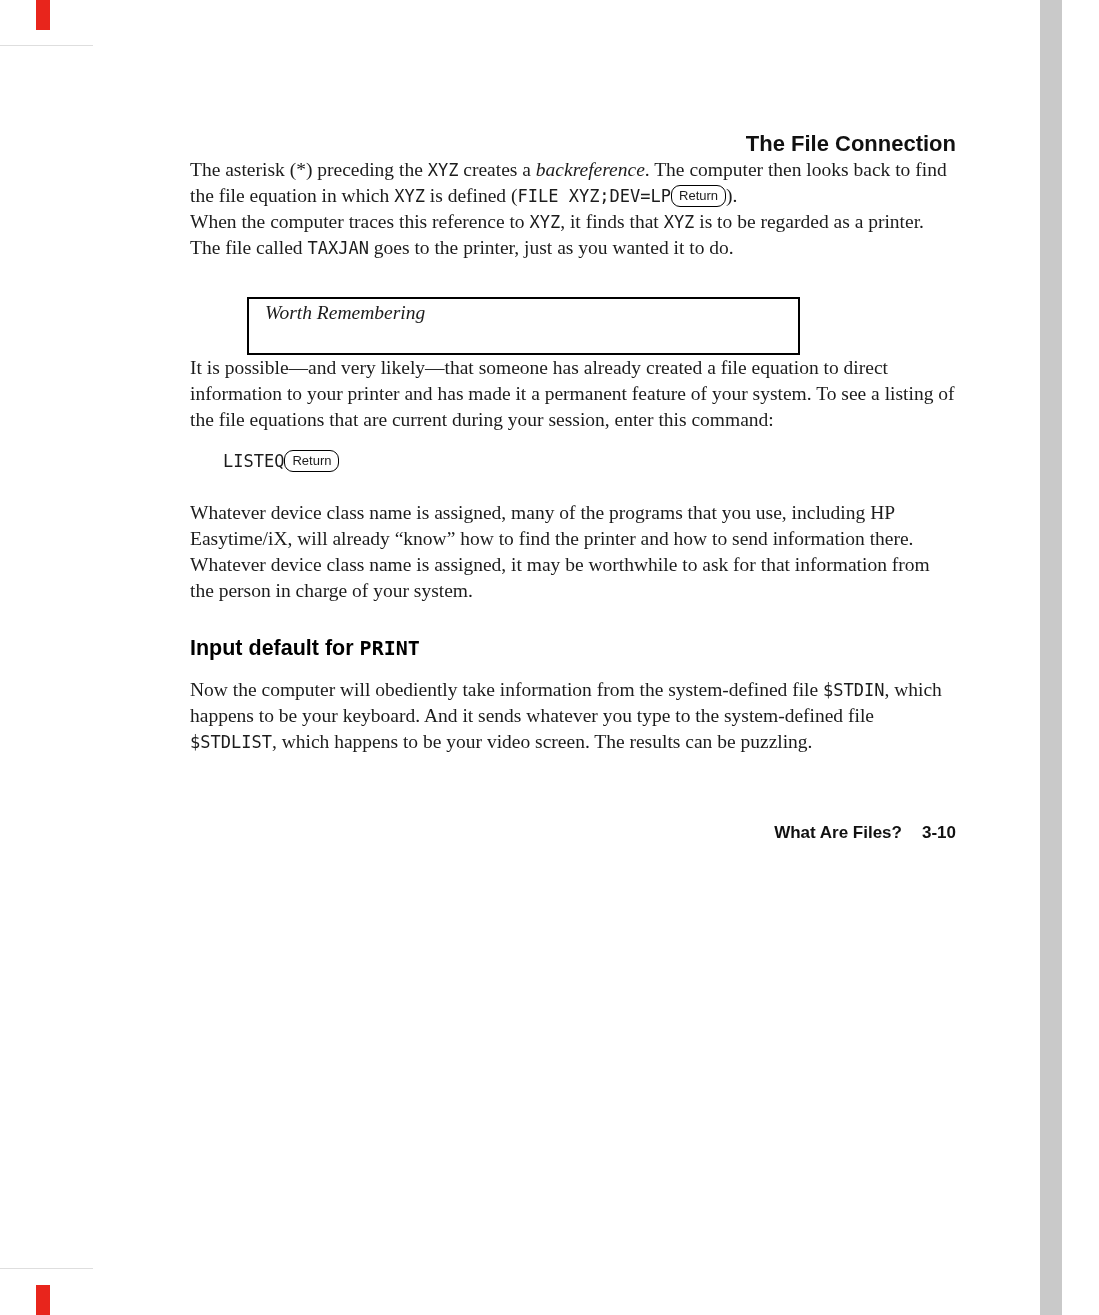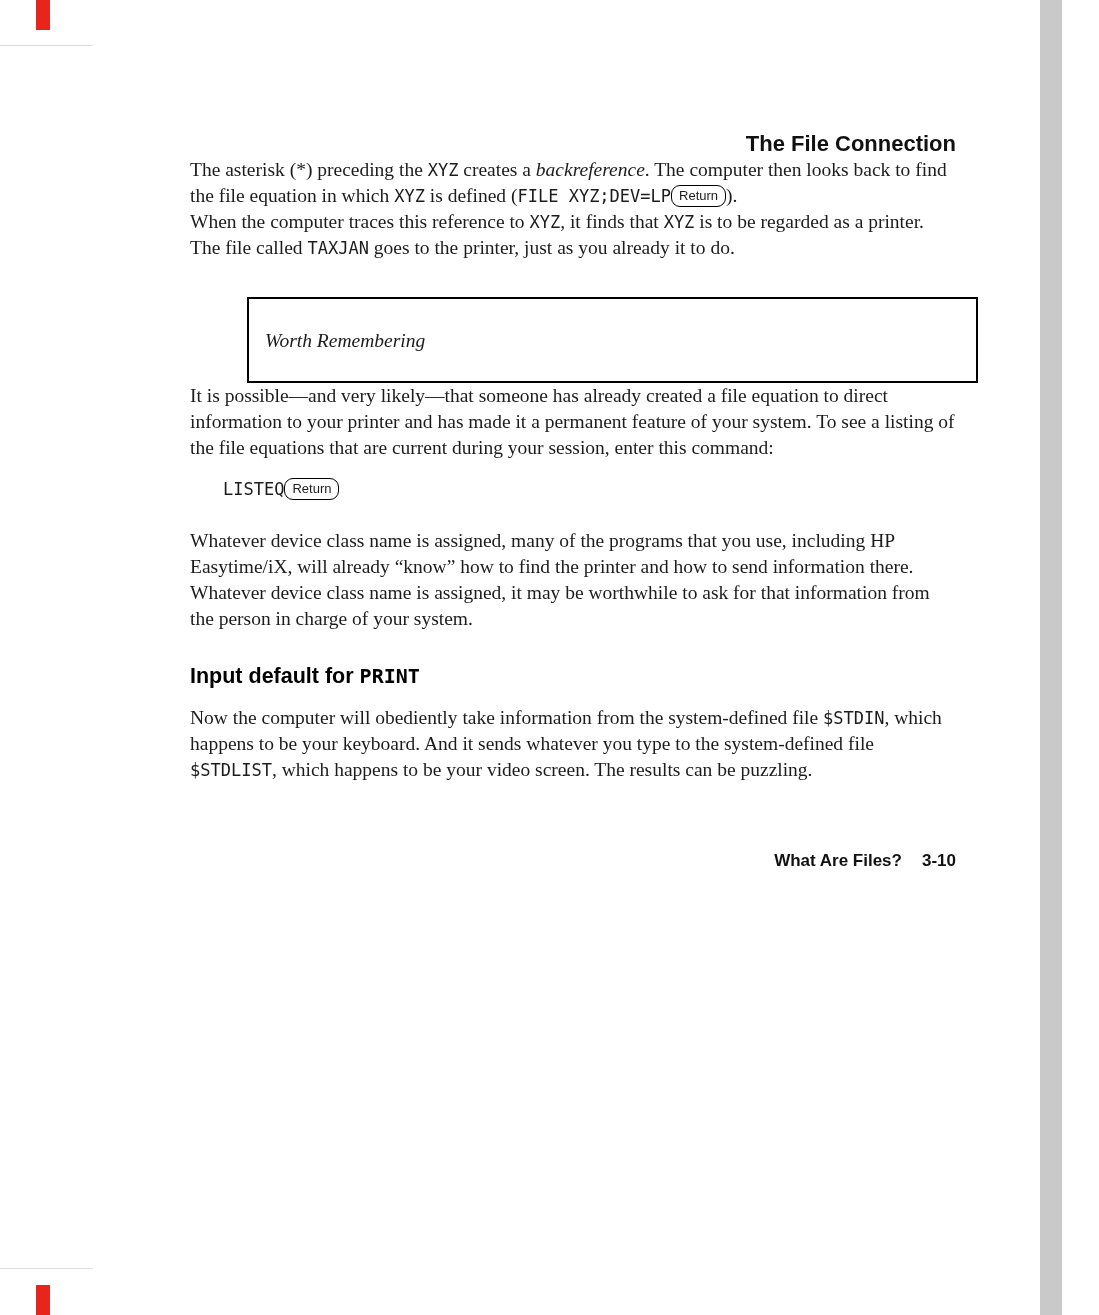--- a/index.html
+++ b/index.html
@@ -50,23 +50,23 @@
     border: 1.5px solid #000;
     border-radius: 9px;
     position: relative;
     top: -2px;
     white-space: nowrap;
   }
 
   .note-box {
     box-sizing: border-box;
     margin: 36px 0 0 57px;
-    width: 731px;
+    width: 553px;
     border: 2px solid #000;
-    padding: 31px 20px 18px 16px;
+    padding: 3px 20px 18px 16px;
   }
   .note-box-title { font-style: italic; font-size: 19.5px; margin: 0 0 11px; }
   .note-box-body { margin: 0; font-size: 19.5px; line-height: 26px; }
 
   .mt-after-box { margin-top: 54px; font-family: Liberation Serif, serif; }
 
   .command {
     margin: 13px 0 0 33px;
     font-size: 19.5px;
     line-height: 30px;
@@ -105,21 +105,21 @@
   <div class="gray-strip"></div>
   <div class="scan-line top"></div>
   <div class="scan-line bottom"></div>
 
   <div class="content">
 
     <div class="running-header">The File Connection</div>
 
     <p class="body mt-first"><span class="text">The asterisk (*) preceding the </span><span class="mono">XYZ</span><span class="text"> creates a </span><span class="italic">backreference</span><span class="text">. The computer then looks back to find the file equation in which </span><span class="mono">XYZ</span><span class="text"> is defined (</span><span class="mono">FILE XYZ;DEV=LP</span><span class="keycap">Return</span><span class="text">).</span></p>
 
-    <p class="body mt-para"><span class="text">When the computer traces this reference to </span><span class="mono">XYZ</span><span class="text">, it finds that </span><span class="mono">XYZ</span><span class="text"> is to be regarded as a printer. The file called </span><span class="mono">TAXJAN</span><span class="text"> goes to the printer, just as you already it to do.</span></p>
+    <p class="body mt-para"><span class="text">When the computer traces this reference to </span><span class="mono">XYZ</span><span class="text">, it finds that </span><span class="mono">XYZ</span><span class="text"> is to be regarded as a printer. The file called </span><span class="mono">TAXJAN</span><span class="text"> goes to the printer, just as you wanted it to do.</span></p>
 
     <div class="note-box">
       <p class="note-box-title">Worth Remembering</p>
     </div>
 
     <p class="body mt-after-box"><span class="text">It is possible—and very likely—that someone has already created a file equation to direct information to your printer and has made it a permanent feature of your system. To see a listing of the file equations that are current during your session, enter this command:</span></p>
 
     <div class="command"><span class="mono">LISTEQ</span><span class="keycap">Return</span></div>
 
     <p class="body mt-para" style="margin-top:24px"><span class="text">Whatever device class name is assigned, many of the programs that you use, including HP Easytime/iX, will already “know” how to find the printer and how to send information there. Whatever device class name is assigned, it may be worthwhile to ask for that information from the person in charge of your system.</span></p>

